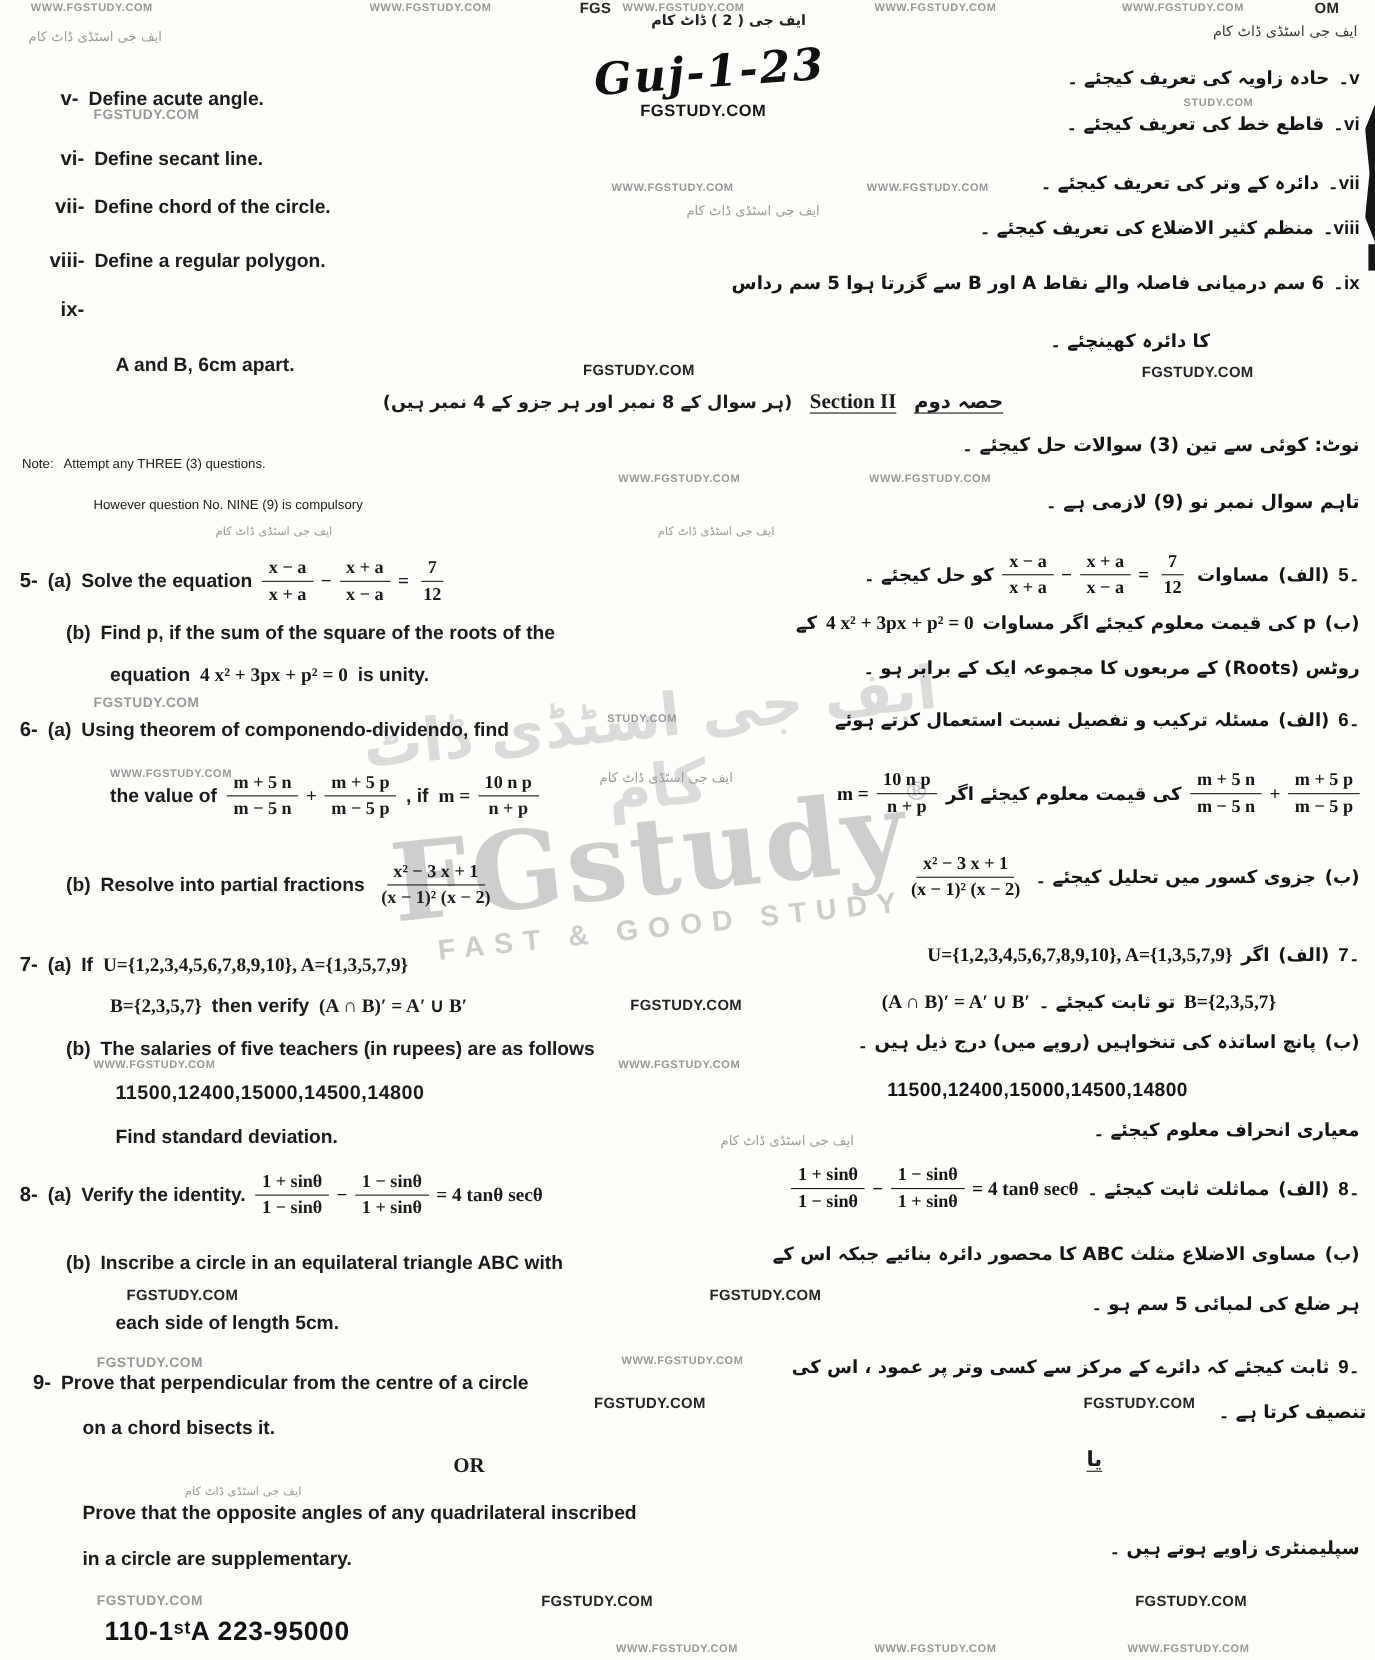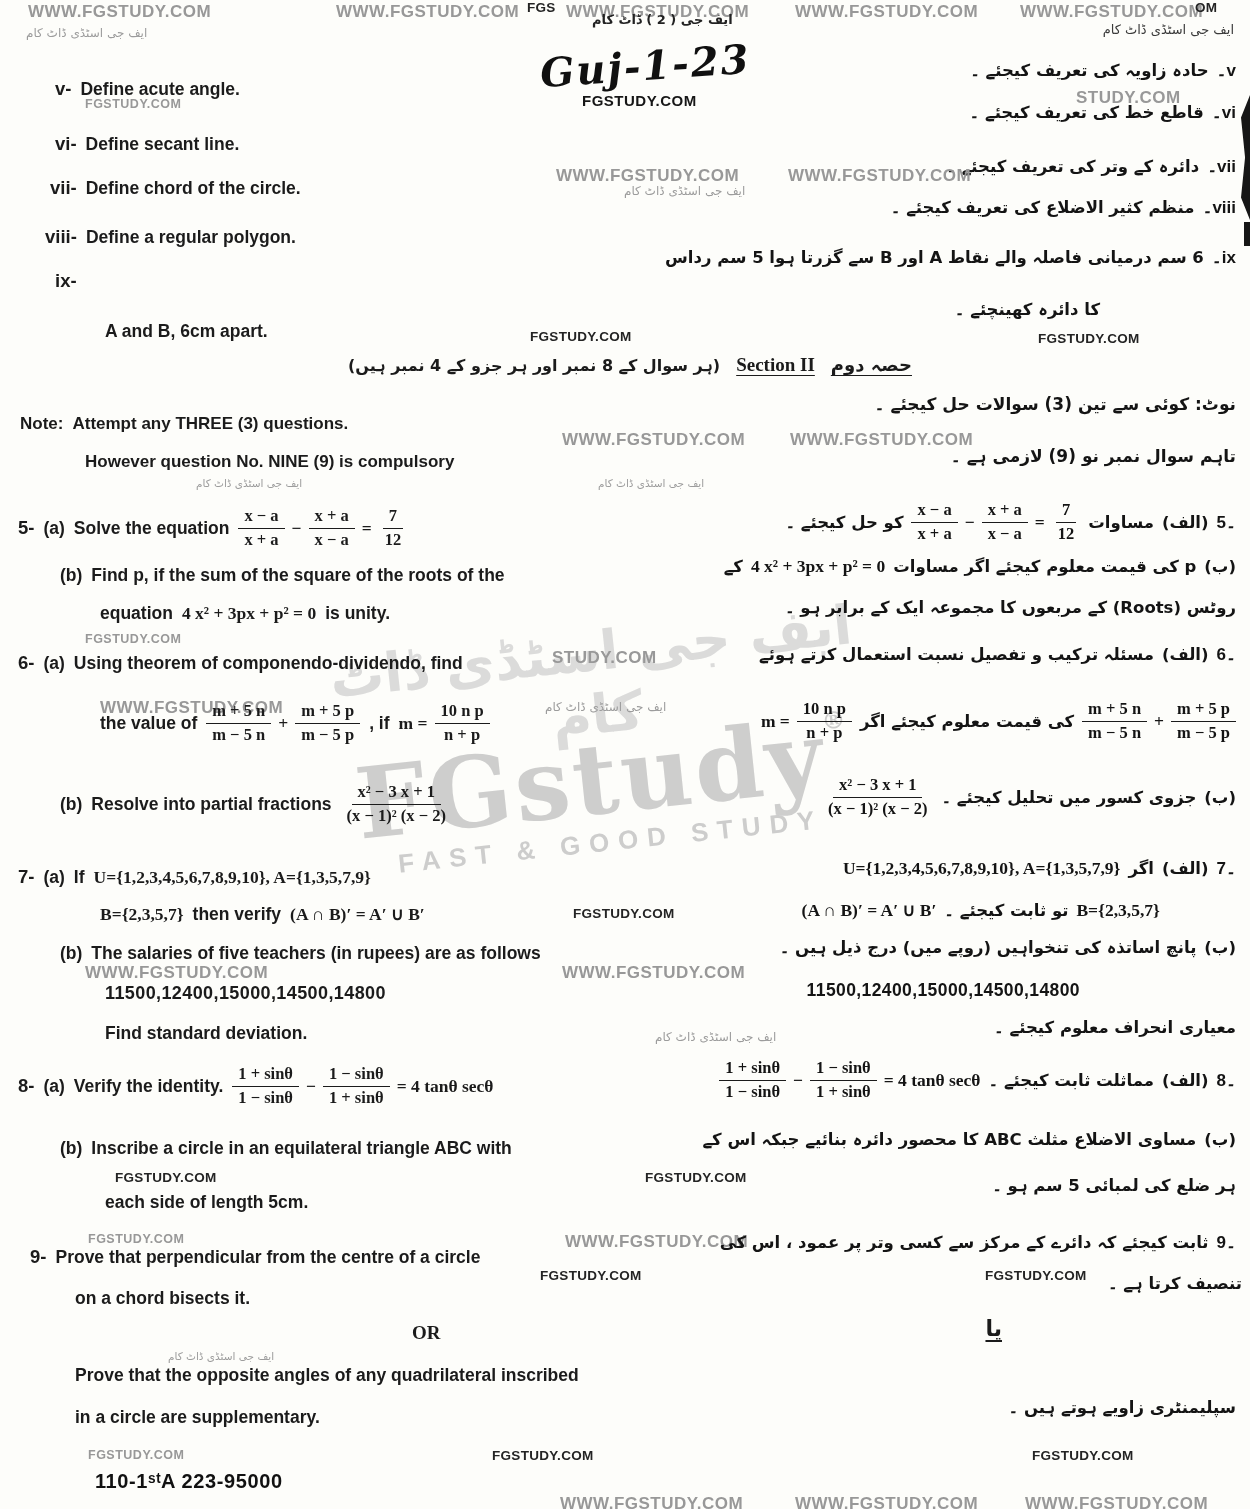--- a/index.html
+++ b/index.html
@@ -1,20 +1,20 @@
 <!DOCTYPE html>
 <html><head>
 <meta charset="utf-8">
 <style>
   * { margin:0; padding:0; box-sizing:border-box; }
   html,body { background:#cfcfcf; }
   body { font-family:"Liberation Sans", sans-serif; }
   .page { position:relative; width:1250px; height:1509px; margin:0 auto; background:#fdfdfa; color:#1b1b1b; overflow:hidden; }
 
-  .wm  { position:absolute; color:#989898; font-size:17px; font-weight:700; letter-spacing:.5px; white-space:nowrap; }
+  .wm  { position:absolute; color:#989898; font-size:10px; font-weight:700; letter-spacing:.5px; white-space:nowrap; }
   .wmd { position:absolute; color:#242424; font-size:13.5px; font-weight:700; letter-spacing:.3px; white-space:nowrap; }
   .wmu { position:absolute; color:#9c9c9c; font-size:12px; direction:rtl; font-family:"DejaVu Sans", sans-serif; white-space:nowrap; }
   .wmu-d { color:#3a3a3a; font-size:13px; }
 
   .en { position:absolute; display:flex; align-items:center; gap:9px; white-space:nowrap;
         font-size:17.5px; font-weight:600; color:#1b1b1b; }
   .ur { position:absolute; display:flex; direction:rtl; align-items:center; gap:8px; white-space:nowrap;
         font-family:"DejaVu Sans", sans-serif; font-size:16.5px; font-weight:600; color:#141414; }
   .qnum { font-weight:700; font-size:18.5px; }
   .qnum-ur { direction:ltr; unicode-bidi:isolate; font-weight:700; font-size:17px; font-family:"Liberation Sans", sans-serif; }
@@ -29,27 +29,27 @@
   .paper-code { position:absolute; font-family:"DejaVu Serif", serif; font-style:italic; font-weight:700;
                 font-size:40px; letter-spacing:2px; transform:rotate(-4deg); color:#101010; }
   .hdr-site { position:absolute; font-size:15px; font-weight:700; color:#161616; letter-spacing:.5px; }
 
   .section-row { position:absolute; left:330px; top:354px; width:600px; display:flex; direction:rtl;
                  justify-content:center; align-items:baseline; gap:16px; white-space:nowrap; }
   .sec-ur { font-family:"DejaVu Sans", sans-serif; font-size:18px; font-weight:700; text-decoration:underline; text-underline-offset:4px; }
   .sec-en { direction:ltr; unicode-bidi:isolate; font-size:19px; font-weight:700; text-decoration:underline; text-underline-offset:4px; font-family:"Liberation Serif", serif; }
   .sec-marks { font-family:"DejaVu Sans", sans-serif; font-size:16px; font-weight:600; }
 
-  .note-en { font-weight:700; font-size:17px; }
+  .note-en { font-weight:400; font-size:12px; }
   .salaries { font-weight:700; font-size:18px; letter-spacing:.4px; }
   .or-en { position:absolute; font-weight:700; font-size:19px; font-family:"Liberation Serif", serif; }
-  .or-ur { position:absolute; direction:rtl; font-family:"DejaVu Sans", sans-serif; font-size:22px; font-weight:700;
+  .or-ur { position:absolute; direction:rtl; font-family:"DejaVu Sans", sans-serif; font-size:19px; font-weight:700;
            text-decoration:underline; text-underline-offset:4px; }
 
-  .print-code { position:absolute; font-weight:700; font-size:20px; letter-spacing:.6px; color:#111; }
+  .print-code { position:absolute; font-weight:700; font-size:24px; letter-spacing:.6px; color:#111; }
 
   .bigwm { position:absolute; left:290px; top:620px; width:620px; transform:rotate(-6deg); text-align:center; pointer-events:none; }
   .bigwm .urbig { direction:rtl; font-family:"DejaVu Sans", sans-serif; font-size:54px; font-weight:700; color:#d3d3d3; opacity:.8; margin-bottom:-18px; }
   .bigwm .fg { font-family:"DejaVu Serif", serif; font-size:98px; font-weight:700; color:#bfbfbf; opacity:.75; letter-spacing:3px; line-height:1.05; }
   .bigwm .reg { font-size:24px; vertical-align:60px; color:#bdbdbd; }
   .bigwm .tag { font-size:26px; font-weight:700; letter-spacing:9px; color:#c8c8c8; opacity:.9; margin-top:-4px; }
 
   .artifact { position:absolute; background:#161616; }
 </style>
 </head>

